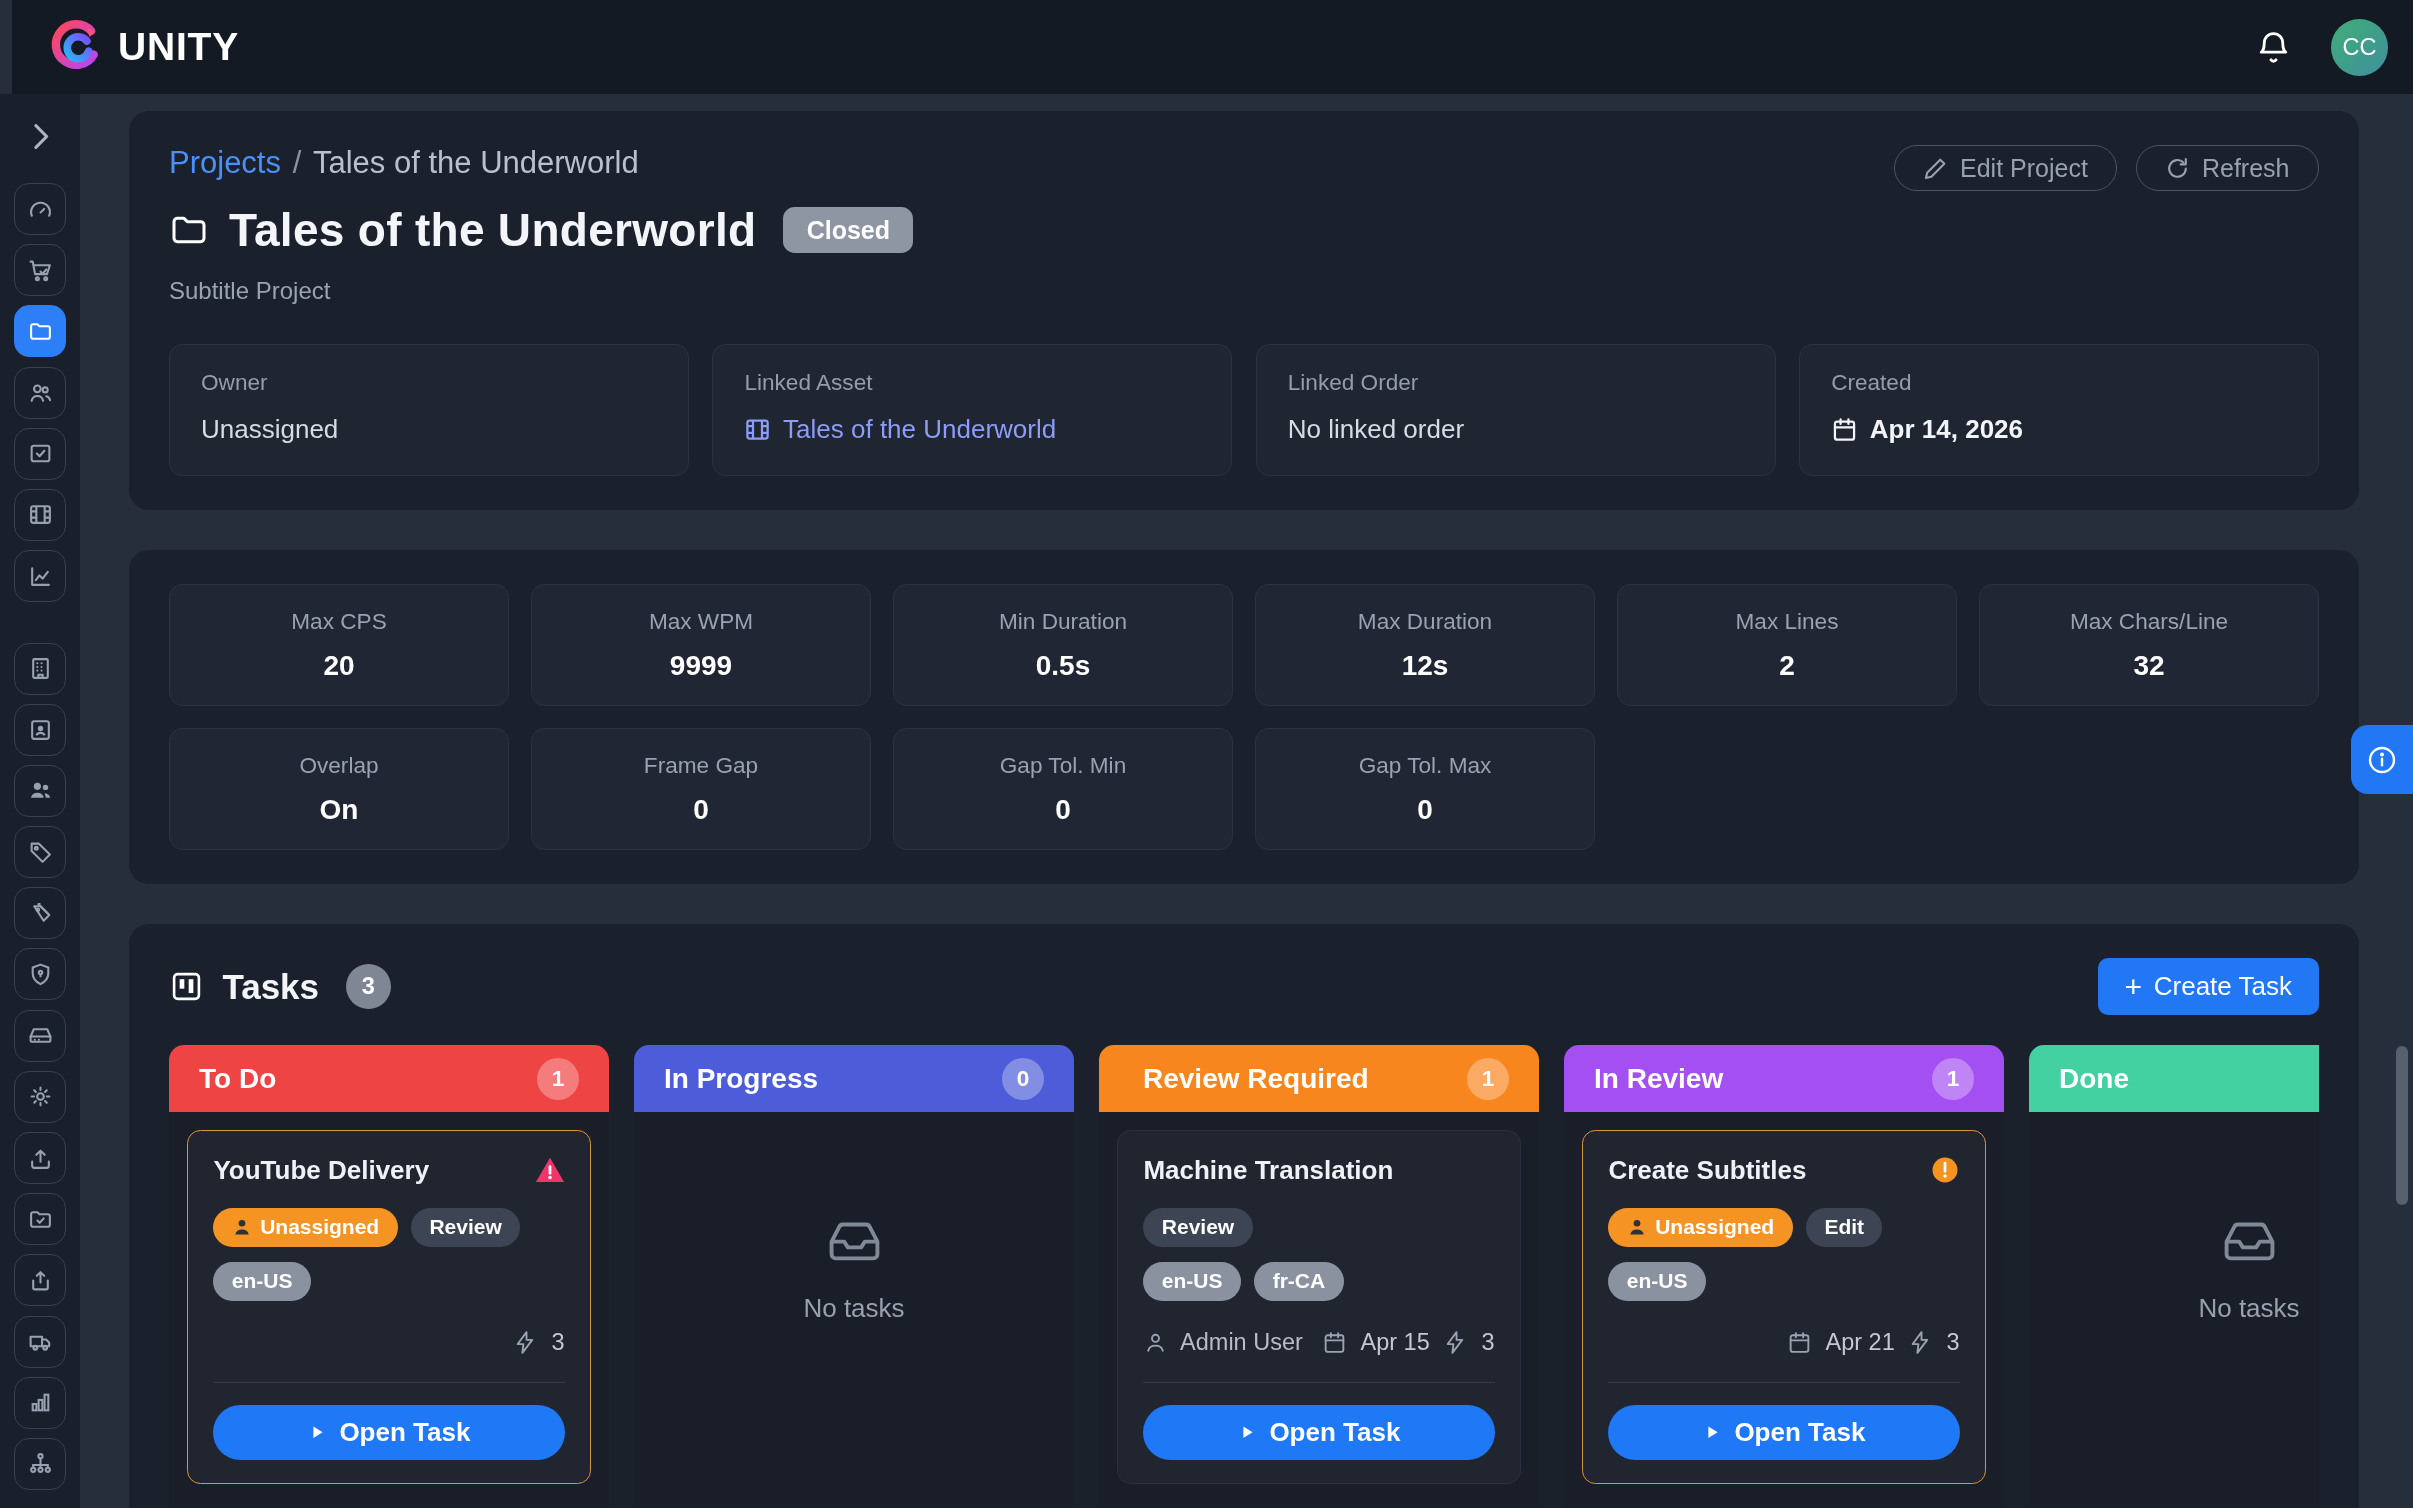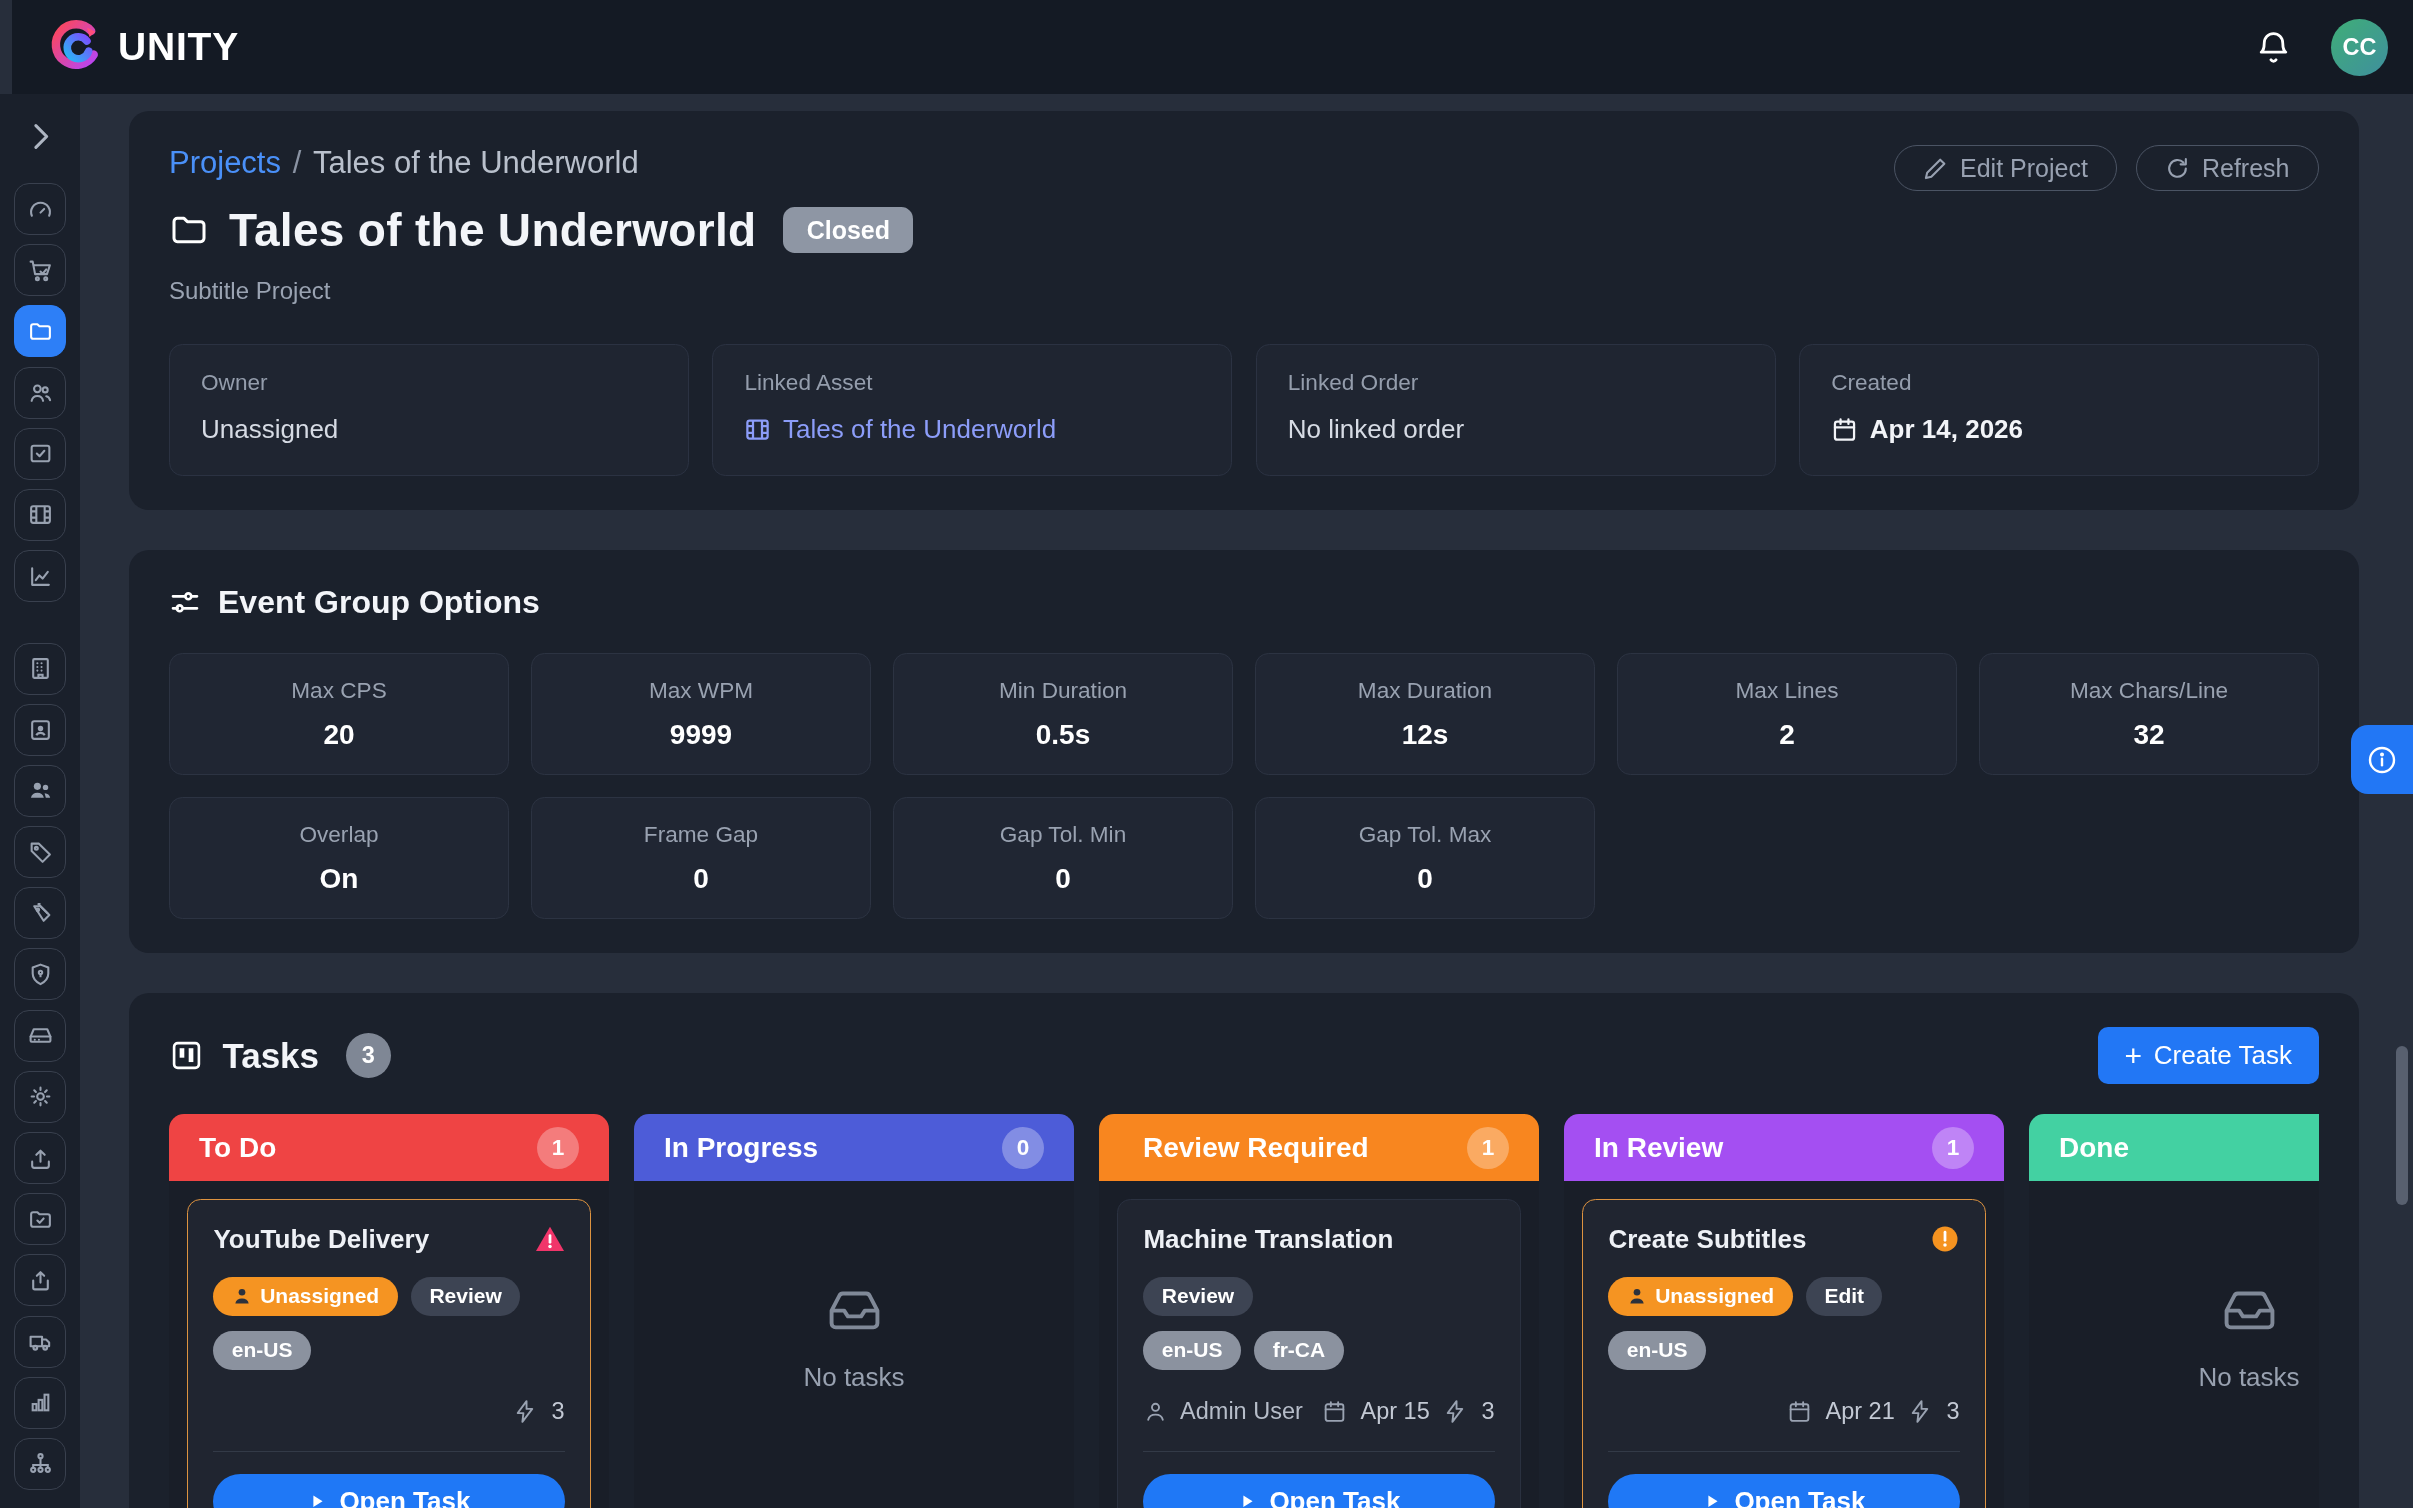--- a/index.html
+++ b/index.html
@@ -15,21 +15,21 @@
     padding:0 37px; z-index:30;
   }
   .brand { display:flex; align-items:center; gap:15px; }
   .brand-name { font-size:39px; font-weight:800; letter-spacing:0.8px; color:#ffffff; }
   .topbar-right { margin-left:auto; display:flex; align-items:center; gap:39px; }
   .bell { width:37px; height:37px; color:#ffffff; }
   .avatar {
     width:57px; height:57px; border-radius:50%;
     background:linear-gradient(135deg,#3fae77,#3f8f9e);
     display:flex; align-items:center; justify-content:center;
-    font-size:23.5px; font-weight:700; color:#ffffff;
+    font-size:23.5px; font-weight:400; color:#ffffff;
   }
   
   .rail {
     position:fixed; top:94px; left:0; width:80px; height:1415px;
     background:#1a202b; z-index:20; display:flex; flex-direction:column;
     align-items:center; padding-top:23.5px;
   }
   .rail-expand { width:37px; height:37px; color:#aeb6c3; margin-bottom:28.5px; cursor:pointer; }
   .rail-items { display:flex; flex-direction:column; align-items:center; gap:9.2px; }
   .rail-btn {
@@ -404,28 +404,20 @@
               <rect x="3.5" y="5" width="17" height="16" rx="2"></rect>
               <path d="M3.5 10h17M8.5 3v4M15.5 3v4"></path>
             </svg>
           <span>Apr 14, 2026</span>
         </div>
       </div>
     </div>
   </section>
 
   <section class="section-card">
-    <div class="sec-head">
-      <svg viewBox="0 0 24 24" fill="none" stroke="currentColor" stroke-width="2" stroke-linecap="round">
-          <path d="M3 7h9M17.5 7H21M3 16h3.5M11 16h10"></path>
-          <circle cx="14.5" cy="7" r="2.2"></circle>
-          <circle cx="8" cy="16" r="2.2"></circle>
-        </svg>
-      <h2 class="sec-title">Event Group Options</h2>
-    </div>
     <div class="opt-grid">
       <div class="opt-card">
         <div class="opt-label">Max CPS</div>
         <div class="opt-value">20</div>
       </div>
       <div class="opt-card">
         <div class="opt-label">Max WPM</div>
         <div class="opt-value">9999</div>
       </div>
       <div class="opt-card">

